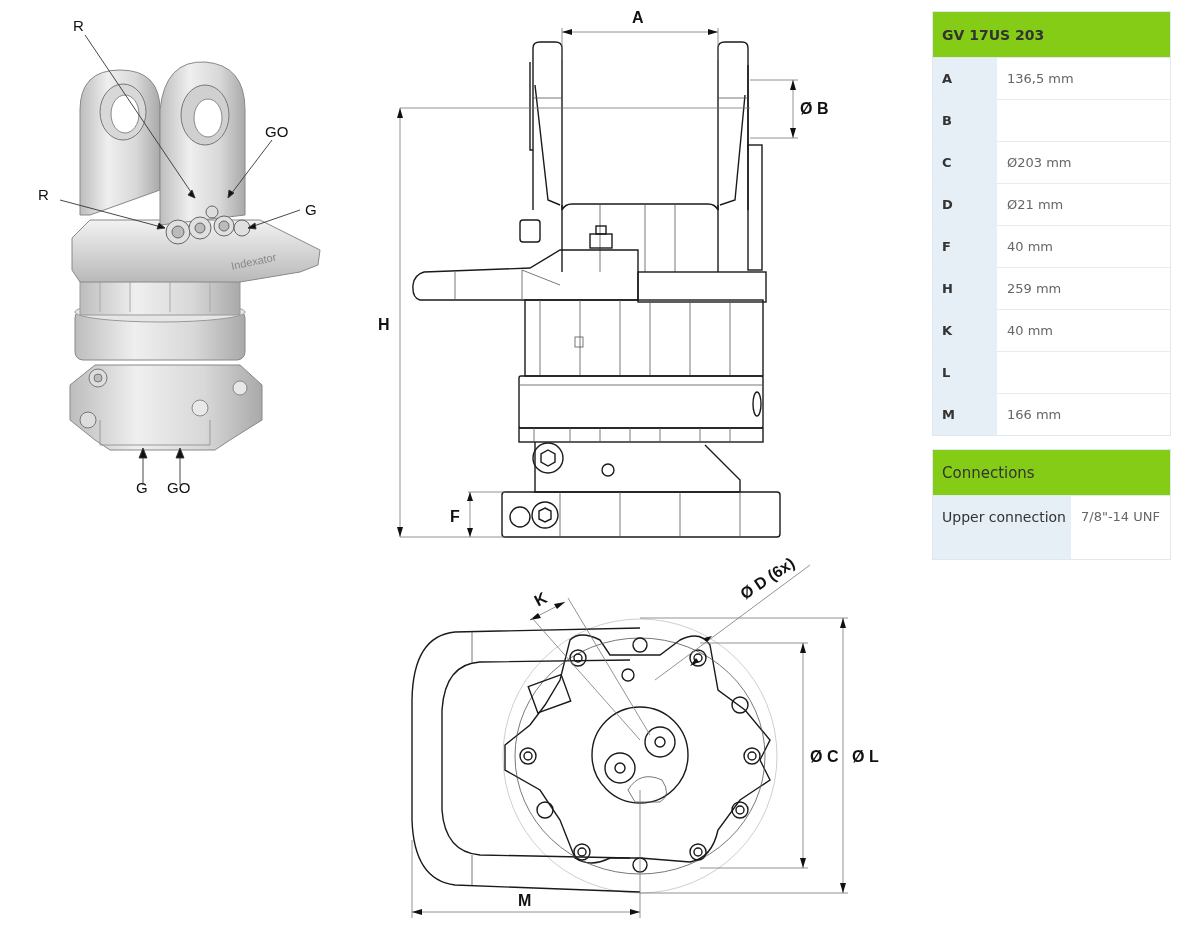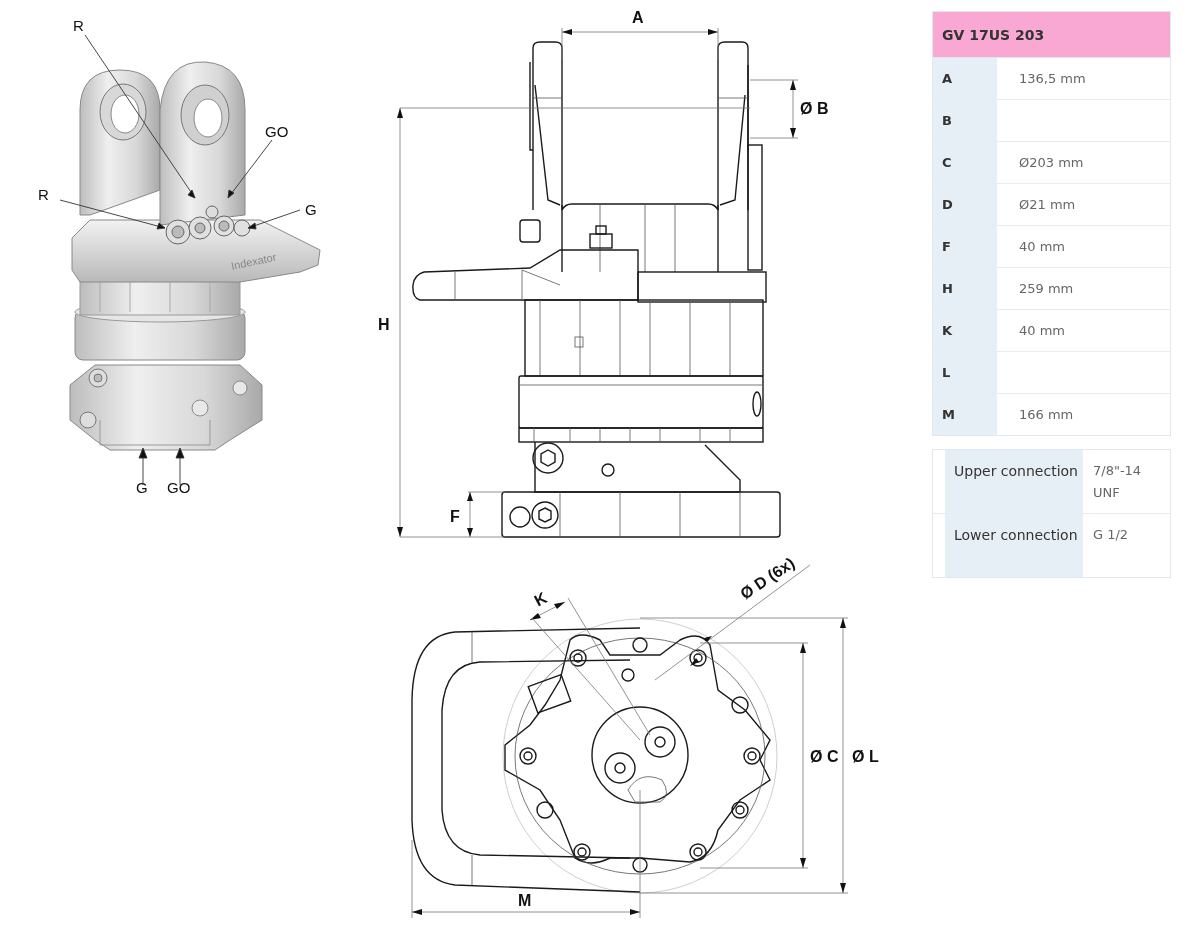--- a/index.html
+++ b/index.html
@@ -7,31 +7,31 @@
   .panel{position:absolute;}
   svg text{font-family:"Liberation Sans",sans-serif;}
   .lbl{font-size:15px;fill:#111;}
   .dimlbl{font-size:16px;font-weight:bold;fill:#111;}
   .ln{fill:none;stroke:#1a1a1a;stroke-width:1.4;}
   .thin{fill:none;stroke:#555;stroke-width:0.8;}
   .dim{fill:none;stroke:#777;stroke-width:0.8;}
   .ghost{fill:none;stroke:#cfcfcf;stroke-width:1;}
   
   .spec{position:absolute;left:932px;width:237px;border:1px solid #e1e7ee;border-collapse:collapse;font-family:"DejaVu Sans",sans-serif;}
-  .spec .head{height:45px;border-bottom:1px solid #e1e7ee;padding-left:9px;display:flex;align-items:center;font-size:14px;font-weight:bold;color:#333;background:#f9a8d4;}
+  .spec .head{height:45px;border-bottom:1px solid #e1e7ee;padding-left:9px;display:flex;align-items:center;font-size:14px;font-weight:bold;color:#333;background:#84cc16;}
   .spec .row{display:flex;border-bottom:1px solid #e7ecf1;}
   .spec .row:last-child{border-bottom:none;}
   .spec .k{background:#e6eef6;color:#333;font-weight:bold;font-size:13px;padding-left:9px;box-sizing:border-box;display:flex;align-items:center;}
   .spec .v{color:#666;font-size:13px;padding-left:10px;box-sizing:border-box;display:flex;align-items:center;background:#fff;}
   #dims .row{height:41px;}
   #dims .k{width:64px;}
-  #dims .v{flex:1;margin-left:12px;}
+  #dims .v{flex:1;}
   #conn .head{font-weight:normal;font-size:15px;color:#333;}
   #conn .row{height:63px;}
-  #conn .k{width:138px;font-weight:normal;font-size:14px;color:#333;line-height:22px;align-items:flex-start;padding-top:10px;margin-left:12px;}
+  #conn .k{width:138px;font-weight:normal;font-size:14px;color:#333;line-height:22px;align-items:flex-start;padding-top:10px;}
   #conn .v{flex:1;font-size:13px;line-height:22px;align-items:flex-start;padding-top:10px;}
 </style>
 </head>
 <body>
 
 <svg class="panel" style="left:0;top:0" width="360" height="520" viewBox="0 0 360 520">
   <defs>
     <linearGradient id="metal" x1="0" x2="1">
       <stop offset="0" stop-color="#bdbdbd"></stop>
       <stop offset="0.35" stop-color="#efefef"></stop>
@@ -341,21 +341,18 @@
   <div class="row">
       <div class="k">L</div>
     </div>
   <div class="row">
       <div class="k">M</div>
       <div class="v">166 mm</div>
     </div>
 </div>
 
 <div class="spec" id="conn" style="top:449px;">
+  <div class="head">Connections</div>
   <div class="row">
       <div class="k">Upper connection</div>
       <div class="v">7/8"-14 UNF</div>
     </div>
-  <div class="row">
-      <div class="k">Lower connection</div>
-      <div class="v">G 1/2</div>
-    </div>
 </div>
 
 </body></html>

